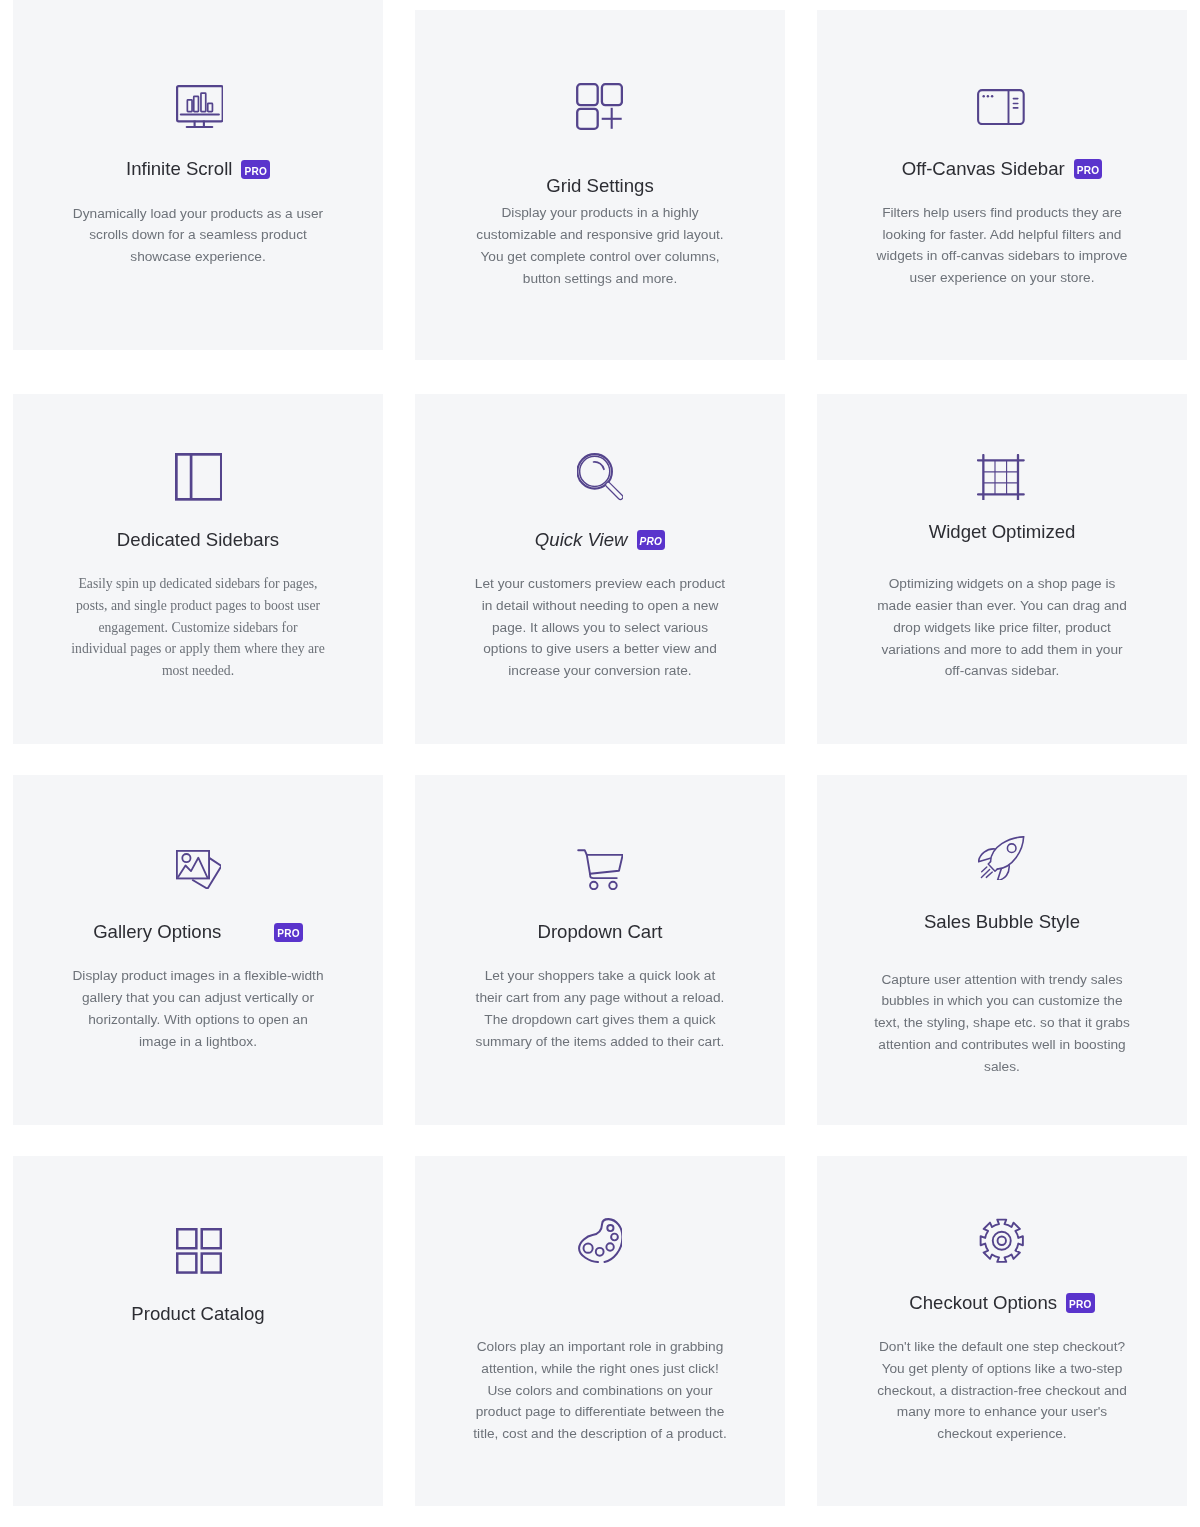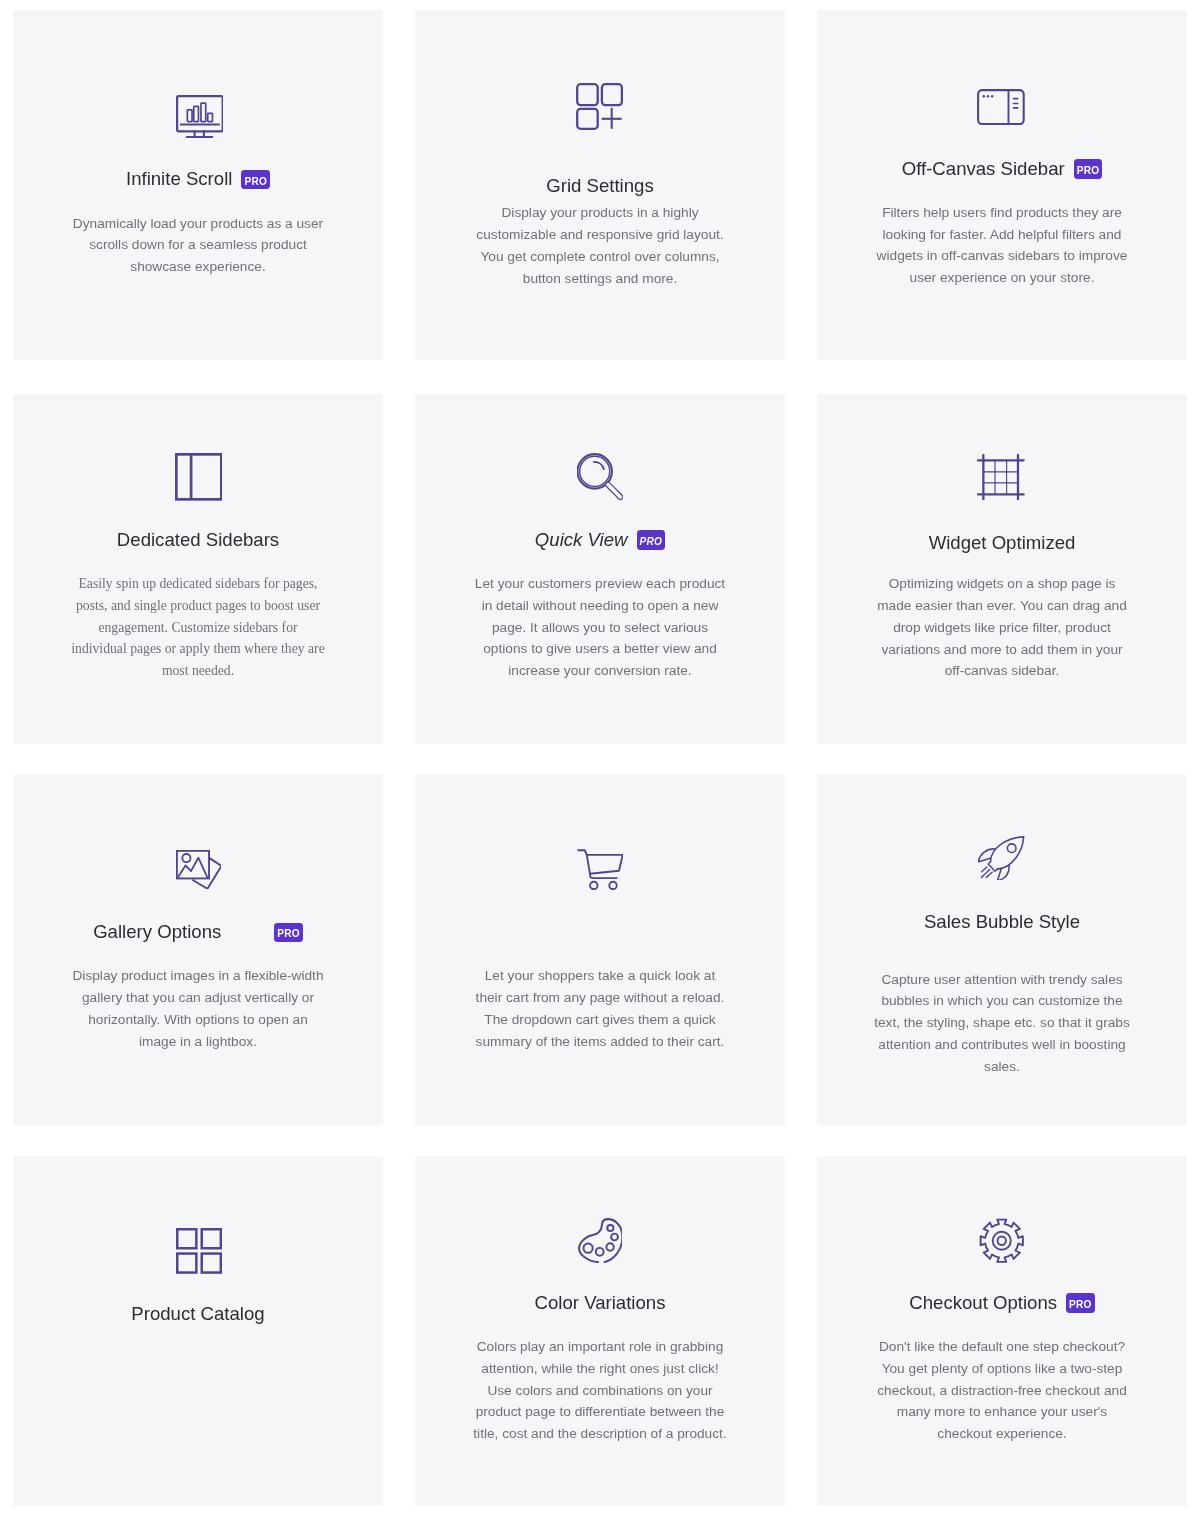--- a/index.html
+++ b/index.html
@@ -32,21 +32,21 @@
   .desc{
     will-change:opacity;
     position:absolute;left:0;right:0;margin:0 auto;width:258px;
     font-size:13.7px;line-height:21.8px;color:var(--body-color,#70757c);font-weight:400;text-align:center;
   }
 </style>
 </head>
 <body>
 
 <div class="grid">
-  <div class="card" style="left:13px;top:10px;">
+  <div class="card" style="left:13px;top:0;">
     <span class="icon" style="left:162.7px;top:85.4px;">
         <svg width="47.8" height="43.2" viewBox="0 0 47.8 43.2" fill="none">
 <rect x="1.1" y="1.1" width="45.6" height="35.2" rx="1.5" stroke="currentColor" stroke-width="2.2"></rect>
 <rect x="11.35" y="14.85" width="4.7" height="11.8" rx="0.6" stroke="currentColor" stroke-width="1.7"></rect>
 <rect x="17.75" y="11.35" width="4.7" height="15.3" rx="0.6" stroke="currentColor" stroke-width="1.7"></rect>
 <rect x="24.95" y="8.15" width="4.8" height="18.5" rx="0.6" stroke="currentColor" stroke-width="1.7"></rect>
 <rect x="31.75" y="18.45" width="4.7" height="8.2" rx="0.6" stroke="currentColor" stroke-width="1.7"></rect>
 <path d="M4.8 29.4H42.9" stroke="currentColor" stroke-width="2.0" stroke-linecap="round"></path>
 <path d="M18.6 35.6V41.7M27.9 35.6V41.7" stroke="currentColor" stroke-width="2.1"></path>
 <path d="M10.7 42.1H36.3" stroke="currentColor" stroke-width="2.0" stroke-linecap="round"></path>
@@ -120,21 +120,21 @@
   </div>
   <div class="card" style="left:817px;top:393.5px;">
     <span class="icon" style="left:160.4px;top:60.2px;">
         <svg width="47.7" height="46.7" viewBox="0 0 47.7 46.7" fill="none">
 <path d="M1.0 6.3H46.7M1.0 40.4H46.7" stroke="currentColor" stroke-width="2.3" stroke-linecap="round"></path>
 <path d="M6.35 1.0V45.7M41.0 1.0V45.7" stroke="currentColor" stroke-width="2.3" stroke-linecap="round"></path>
 <path d="M6.35 17.9H41.0M6.35 28.9H41.0" stroke="currentColor" stroke-width="1.15"></path>
 <path d="M18.0 6.3V40.4M29.6 6.3V40.4" stroke="currentColor" stroke-width="1.15"></path>
 </svg>
       </span>
-    <div class="title-row" style="top:137px;">
+    <div class="title-row" style="top:126px;">
         <span class="title">Widget Optimized</span>
       </div>
     <p class="desc" style="top:179.75px;">Optimizing widgets on a shop page is made easier than ever. You can drag and drop widgets like price filter, product variations and more to add them in your off-canvas sidebar.</p>
   </div>
   <div class="card" style="left:13px;top:774.5px;">
     <span class="icon" style="left:162.8px;top:75.4px;">
         <svg width="45.5" height="39.4" viewBox="0 0 45.5 39.4" fill="none">
 <path d="M33.6 8.1L45.4 15.9L31.5 38.8L16.2 29.7" stroke="currentColor" stroke-width="1.9" stroke-linejoin="round"></path>
 <rect x="0.85" y="0.85" width="32.2" height="27.6" stroke="currentColor" stroke-width="1.9"></rect>
 <circle cx="10.4" cy="8.1" r="4.1" stroke="currentColor" stroke-width="1.8"></circle>
@@ -151,20 +151,23 @@
     <span class="icon" style="left:161.6px;top:74.6px;">
         <svg width="46.2" height="41.2" viewBox="0 0 46.2 41.2" fill="none">
 <path d="M1.2 1.3H7.8L9.8 5.9" stroke="currentColor" stroke-width="1.9" stroke-linecap="round" stroke-linejoin="round"></path>
 <path d="M9.8 5.9H45.7L42.0 21.7L13.0 24.8" stroke="currentColor" stroke-width="1.9" stroke-linecap="round" stroke-linejoin="round"></path>
 <path d="M9.8 5.9L13.0 24.8" stroke="currentColor" stroke-width="1.9" stroke-linecap="round"></path>
 <path d="M13.0 24.8C13.0 29.1 14.2 29.1 16.599999999999998 29.1H39.8" stroke="currentColor" stroke-width="1.9" stroke-linecap="round" stroke-linejoin="round"></path>
 <circle cx="16.8" cy="36.5" r="3.75" stroke="currentColor" stroke-width="1.9"></circle>
 <circle cx="36.0" cy="36.5" r="3.75" stroke="currentColor" stroke-width="1.9"></circle>
 </svg>
       </span>
+    <div class="title-row" style="top:145.45px;">
+        <span class="title">Dropdown Cart</span>
+      </div>
     <p class="desc" style="top:190.85px;">Let your shoppers take a quick look at their cart from any page without a reload. The dropdown cart gives them a quick summary of the items added to their cart.</p>
   </div>
   <div class="card" style="left:817px;top:774.5px;">
     <span class="icon" style="left:161.4px;top:61.7px;">
         <svg width="46.5" height="44.2" viewBox="0 0 46.5 44.2" fill="none">
 <path d="M45.6 0.85C31.3 1.18 12.83 10.41 12.5 25.8" stroke="currentColor" stroke-width="1.6" stroke-linecap="round"></path>
 <path d="M45.6 0.85C45.2 14.5 34.46 32.19 19.3 33.1" stroke="currentColor" stroke-width="1.6" stroke-linecap="round"></path>
 <circle cx="33.7" cy="12.2" r="4.3" stroke="currentColor" stroke-width="1.55"></circle>
 <path d="M17.2 13.0C9.2 12.1 1.4 18.200000000000003 0.5 25.8L12.3 22.2" stroke="currentColor" stroke-width="1.6" stroke-linecap="round" stroke-linejoin="round"></path>
 <path d="M31.1 29.3C31.900000000000002 37.1 27.1 43.4 19.5 44.4L23.2 32.9" stroke="currentColor" stroke-width="1.6" stroke-linecap="round" stroke-linejoin="round"></path>
@@ -194,23 +197,20 @@
     <span class="icon" style="left:162.5px;top:61.6px;">
         <svg width="44.4" height="45.0" viewBox="0 0 44.4 45.0" fill="none">
 <path d="M20.0 44.0C12.0 43.7 0.7000000000000001 37.6 1.1 30.0C1.5 23.4 8.9 18.0 14.5 17.0C20.9 16.1 23.8 12.0 24.1 6.0C24.3 2.4 26.5 1.0 30.7 1.1C38.1 1.4000000000000001 45.0 9.4 44.4 20.0C44.199999999999996 32.0 35.3 42.5 26.5 43.9" stroke="currentColor" stroke-width="2.05" stroke-linecap="round"></path>
 <circle cx="10.1" cy="30.2" r="4.6" stroke="currentColor" stroke-width="1.95"></circle>
 <circle cx="21.7" cy="33.8" r="3.9" stroke="currentColor" stroke-width="1.95"></circle>
 <circle cx="32.1" cy="29.0" r="3.7" stroke="currentColor" stroke-width="1.95"></circle>
 <circle cx="36.5" cy="19.0" r="3.4" stroke="currentColor" stroke-width="1.95"></circle>
 <circle cx="32.4" cy="10.0" r="3.1" stroke="currentColor" stroke-width="1.95"></circle>
 </svg>
       </span>
-    <div class="title-row" style="top:134.55px;">
-        <span class="title">Color Variations</span>
-      </div>
     <p class="desc" style="top:179.95px;">Colors play an important role in grabbing attention, while the right ones just click! Use colors and combinations on your product page to differentiate between the title, cost and the description of a product.</p>
   </div>
   <div class="card" style="left:817px;top:1156px;">
     <span class="icon" style="left:161.5px;top:61.6px;">
         <svg width="45.5" height="45.5" viewBox="0 0 45.5 45.5" fill="none">
 <path d="M18.26 1.62 L27.24 1.62 L25.52 6.18 A16.80 16.80 0 0 1 32.51 9.07 L34.51 4.63 L40.87 10.99 L36.43 12.99 A16.80 16.80 0 0 1 39.32 19.98 L43.88 18.26 L43.88 27.24 L39.32 25.52 A16.80 16.80 0 0 1 36.43 32.51 L40.87 34.51 L34.51 40.87 L32.51 36.43 A16.80 16.80 0 0 1 25.52 39.32 L27.24 43.88 L18.26 43.88 L19.98 39.32 A16.80 16.80 0 0 1 12.99 36.43 L10.99 40.87 L4.63 34.51 L9.07 32.51 A16.80 16.80 0 0 1 6.18 25.52 L1.62 27.24 L1.62 18.26 L6.18 19.98 A16.80 16.80 0 0 1 9.07 12.99 L4.63 10.99 L10.99 4.63 L12.99 9.07 A16.80 16.80 0 0 1 19.98 6.18 Z" stroke="currentColor" stroke-width="1.9" stroke-linejoin="round"></path>
 <circle cx="22.75" cy="22.75" r="9.0" stroke="currentColor" stroke-width="1.9"></circle>
 <circle cx="22.75" cy="22.75" r="4.2" stroke="currentColor" stroke-width="1.9"></circle>
 </svg>
       </span>

